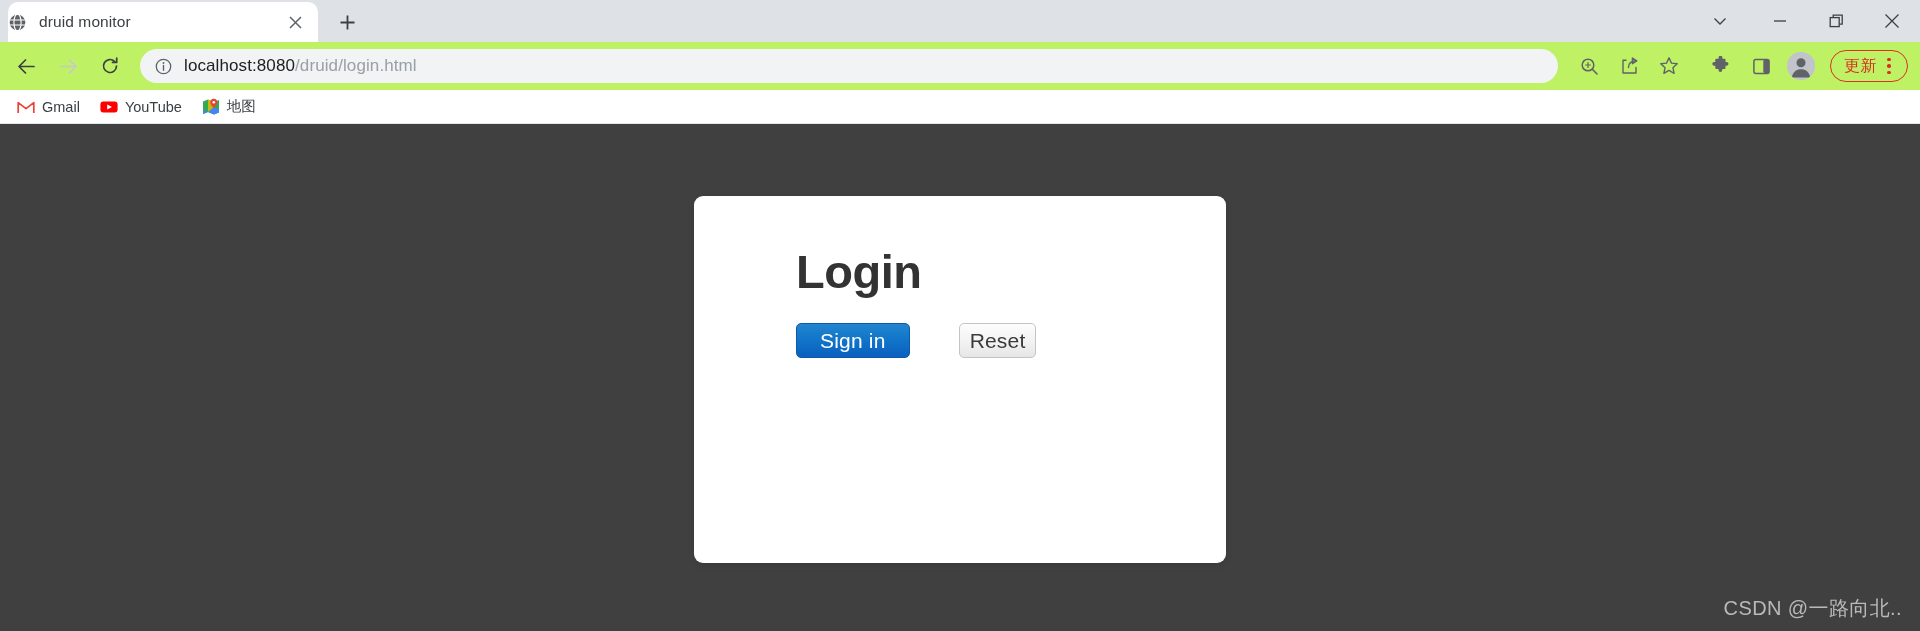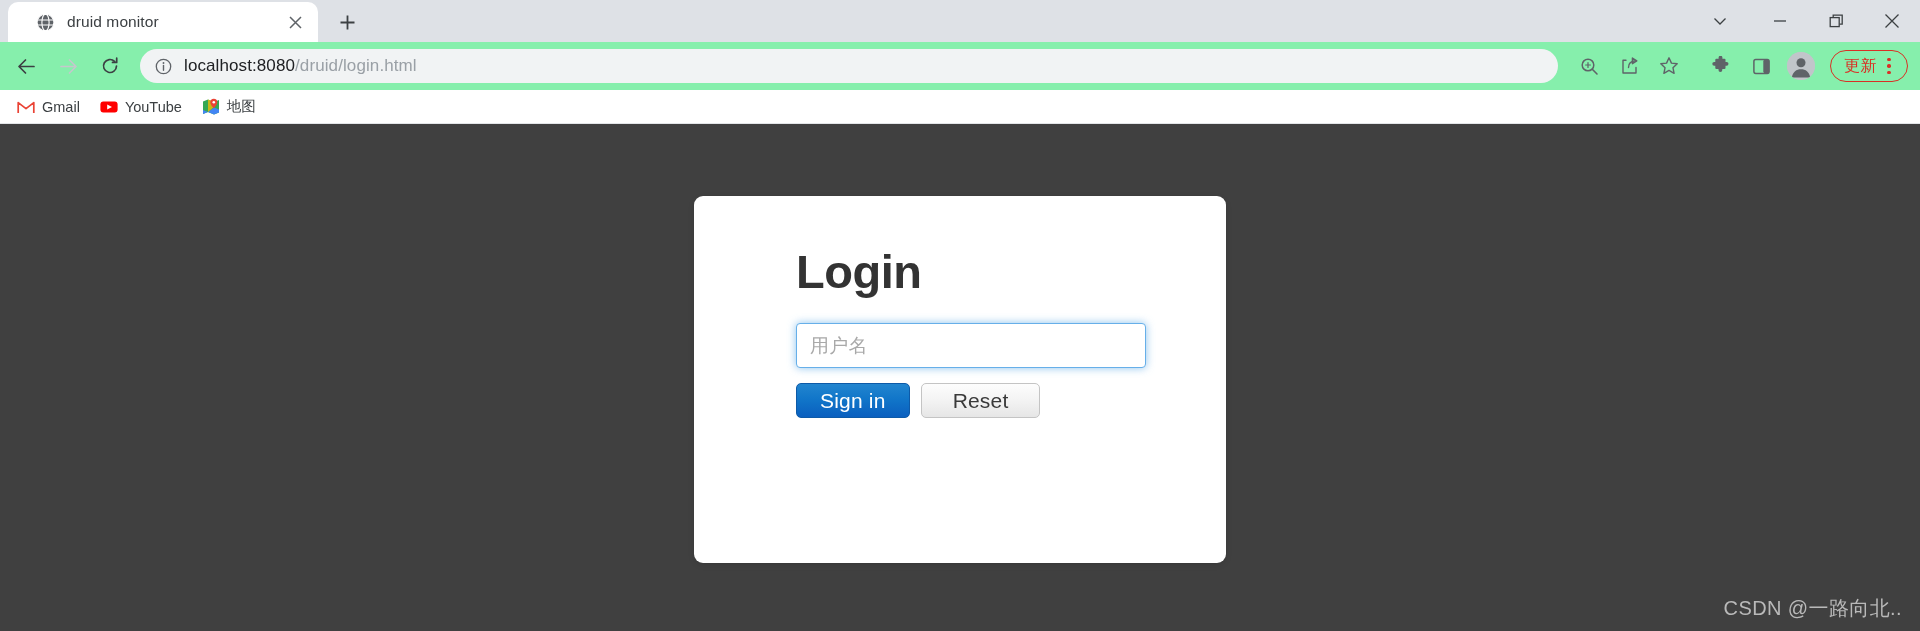--- a/index.html
+++ b/index.html
@@ -32,21 +32,21 @@
     flex: 0 0 42px;
   }
 
   .tab {
     width: 310px;
     height: 40px;
     background: #ffffff;
     border-radius: 10px 10px 0 0;
     display: flex;
     align-items: center;
-    padding: 0 12px 0 28px;
+    padding: 0 12px 0 0;
     gap: 12px;
     position: relative;
   }
 
   .tab-favicon {
     width: 19px; height: 19px;
     flex: 0 0 19px;
     position: relative;
   }
   .tab-favicon svg { display: block; }
@@ -86,21 +86,21 @@
   }
   .wc-btn {
     width: 56px; height: 42px;
     display: flex; align-items: center; justify-content: center;
   }
   .wc-btn.tabsearch { width: 64px; }
 
   
   .toolbar {
     height: 48px;
-    background: #86efac;
+    background: #bef264;
     display: flex;
     align-items: center;
     padding: 0 12px 0 6px;
     gap: 2px;
     flex: 0 0 48px;
   }
 
   .nav-btn {
     width: 40px; height: 40px;
     display: flex; align-items: center; justify-content: center;
@@ -290,24 +290,25 @@
   }
 
   .btn-primary {
     padding: 0 23px;
     background: linear-gradient(to bottom, #2285cf 0%, #1176c9 45%, #0a5fbf 100%);
     border: 1px solid #0d5aa8;
     color: #ffffff;
   }
 
   .btn-secondary {
-    padding: 0 31px;
+    padding: 0 10px;
     background: linear-gradient(to bottom, #fdfdfd 0%, #f3f3f3 50%, #e6e6e6 100%);
     border: 1px solid #c4c4c4;
     color: #3a3a3a;
+    margin-left: 38px;
   }
 
   .watermark {
     position: absolute;
     right: 18px;
     bottom: 9px;
     font-size: 20px;
     color: #b9b9b9;
     letter-spacing: .4px;
     white-space: nowrap;
@@ -495,23 +496,20 @@
     </div>
   </div>
 
   <div class="viewport">
 
     <div class="login-card">
       <div class="card-inner">
 
         <div class="login-title">Login</div>
 
-        <div class="field focused">
-          <span class="field-text">用户名</span>
-        </div>
 
 
         <div class="btn-row">
           <div class="btn btn-primary">Sign in</div>
           <div class="btn btn-secondary">Reset</div>
         </div>
 
       </div>
     </div>
 

